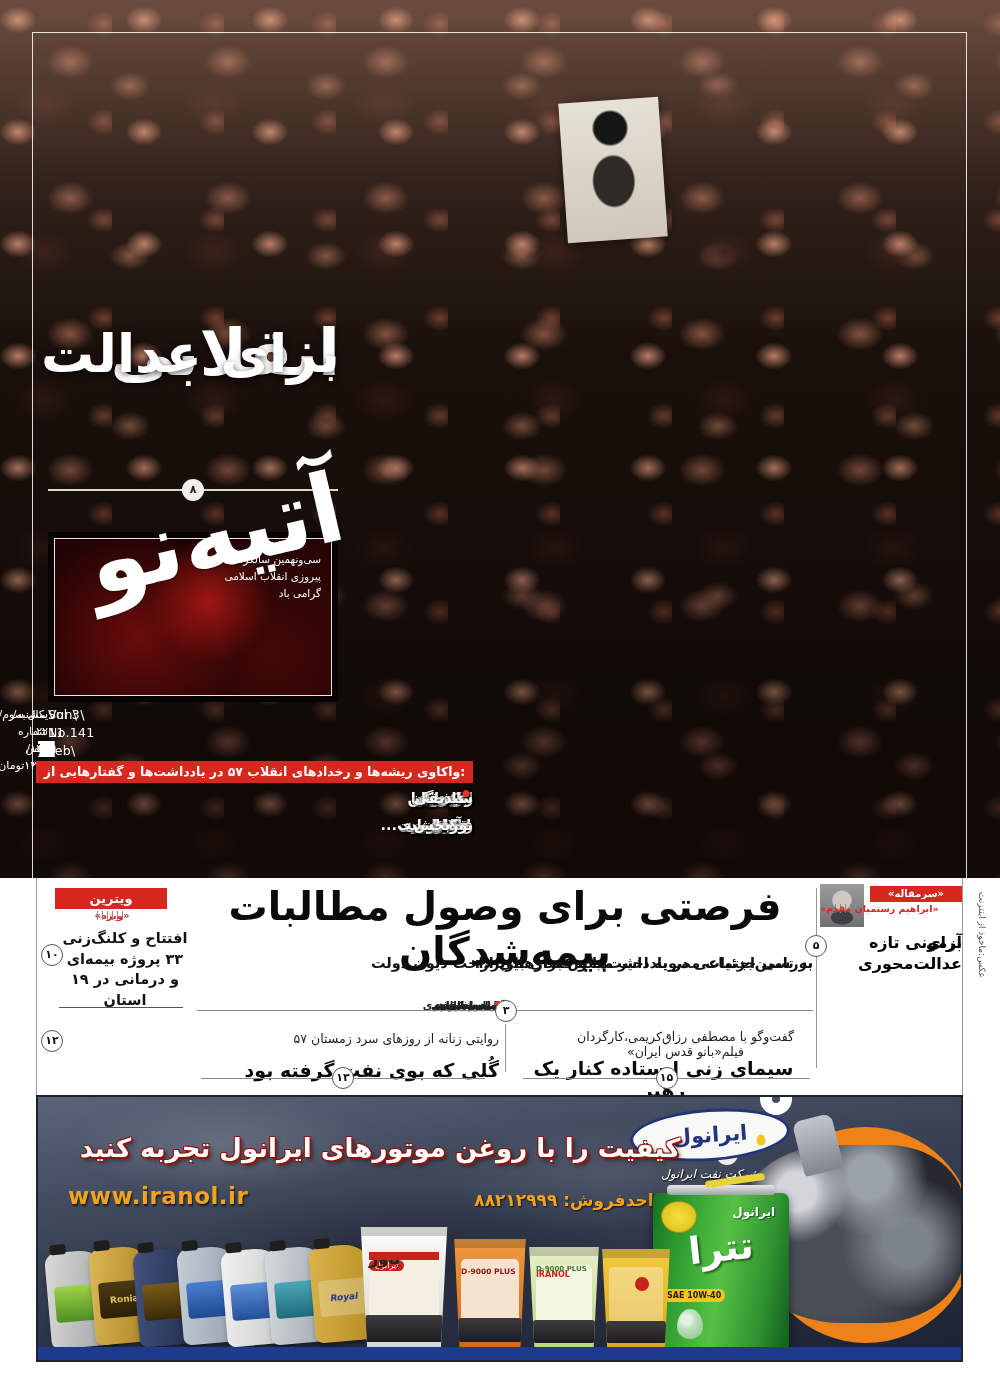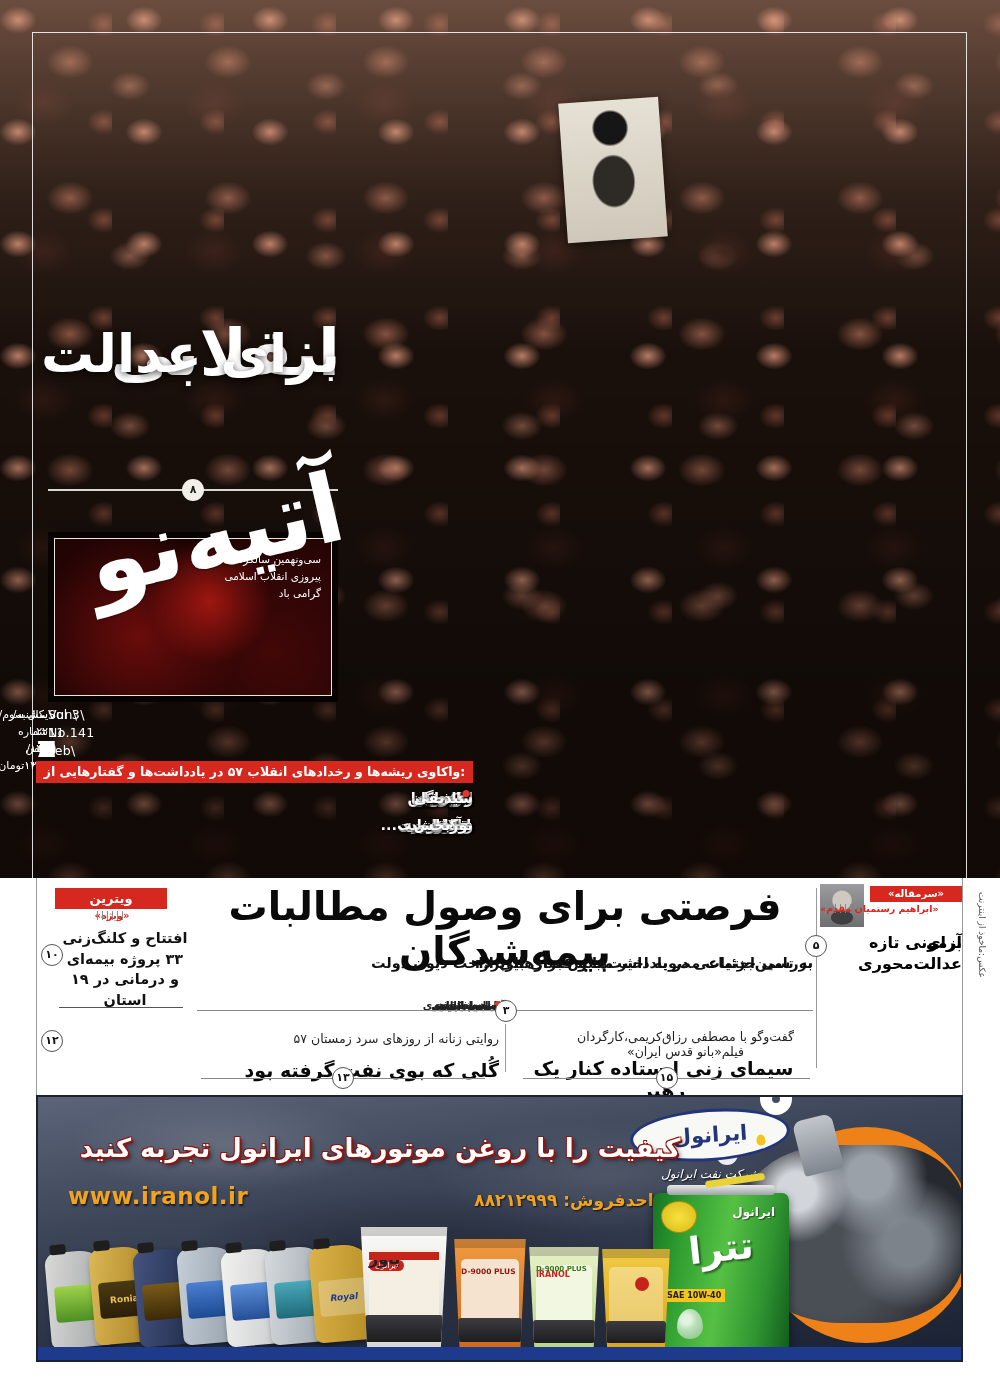--- a/index.html
+++ b/index.html
@@ -163,21 +163,21 @@
   .tin-cap{left:14px;top:-8px;width:108px;height:10px;background:linear-gradient(#e8e8e8,#9fa3a8);
     border-radius:4px;}
   .tin-handle{left:52px;top:-16px;width:60px;height:7px;background:#e8d23a;border-radius:4px;transform:rotate(-8deg);}
   .tin-badge{left:8px;top:8px;width:36px;height:32px;background:radial-gradient(#f6e23c,#d9b81a);
     border-radius:50% 50% 50% 50%/46% 46% 54% 54%;border:1px solid #a98f0e;}
   .tin-brand{right:14px;top:12px;color:#fff;font-size:12px;font-weight:700;direction:rtl;
     text-shadow:1px 1px 1px rgba(0,0,0,.5);}
   .tin-name{left:0;top:34px;width:136px;text-align:center;color:#fff;font-size:37px;font-weight:800;
     transform:rotate(-6deg);direction:rtl;text-shadow:2px 2px 2px rgba(0,0,0,.45);}
   .tin-grade{left:10px;top:96px;background:#f3c51d;color:#222;font-size:8px;font-weight:700;
-    padding:2px 4px;border-radius:0;}
+    padding:2px 4px;border-radius:6px;}
   .tin-drop{left:24px;bottom:14px;width:26px;height:30px;
     background:radial-gradient(circle at 35% 35%, #fff 0 18%, #cfe7cf 40%, #8fc48f 100%);
     border-radius:50% 50% 50% 50%/60% 60% 40% 40%;opacity:.85;}
 
   .jug{width:64px;height:96px;border-radius:12px 30px 8px 8px;z-index:4;transform:rotate(-5deg);
     box-shadow:2px 3px 6px rgba(0,0,0,.45);}
   .jug .cap{left:6px;top:-8px;width:16px;height:10px;background:#1e1e1e;border-radius:3px;}
   .jug .jl{left:7px;top:34px;width:50px;height:36px;border-radius:4px;display:flex;align-items:center;
     justify-content:center;font-size:9px;font-weight:800;}
   .jug .jl span{position:relative;}

